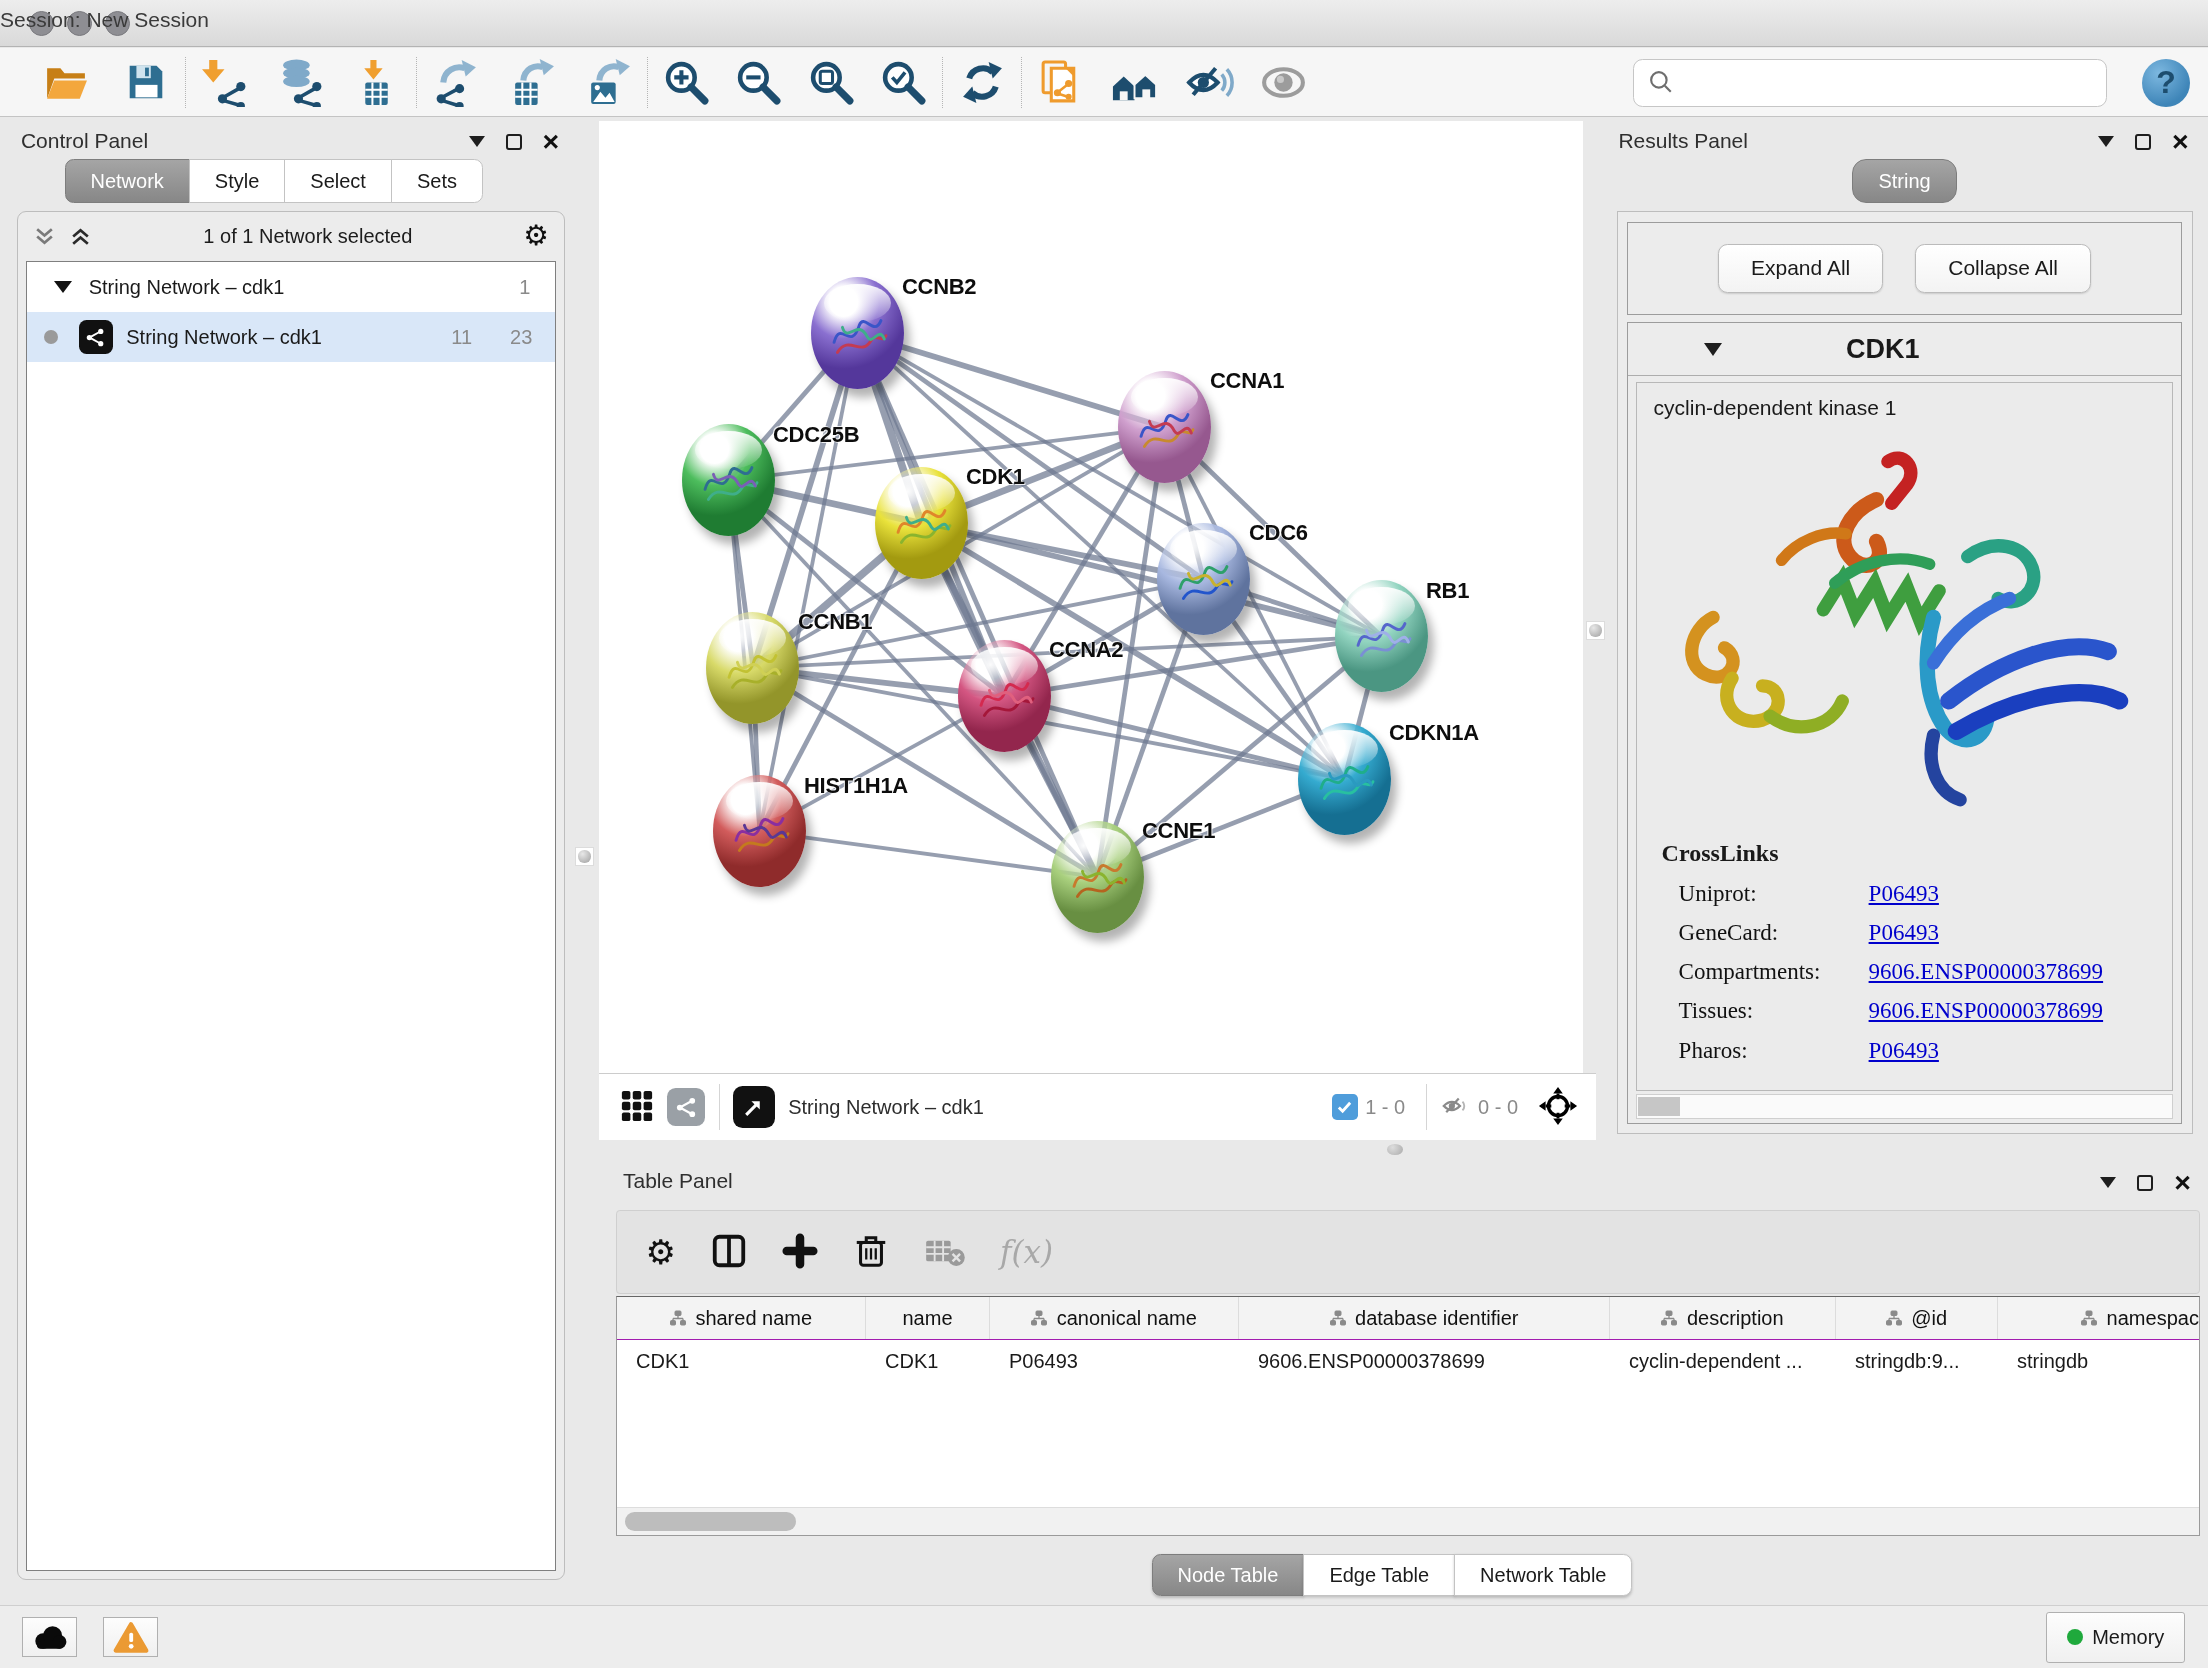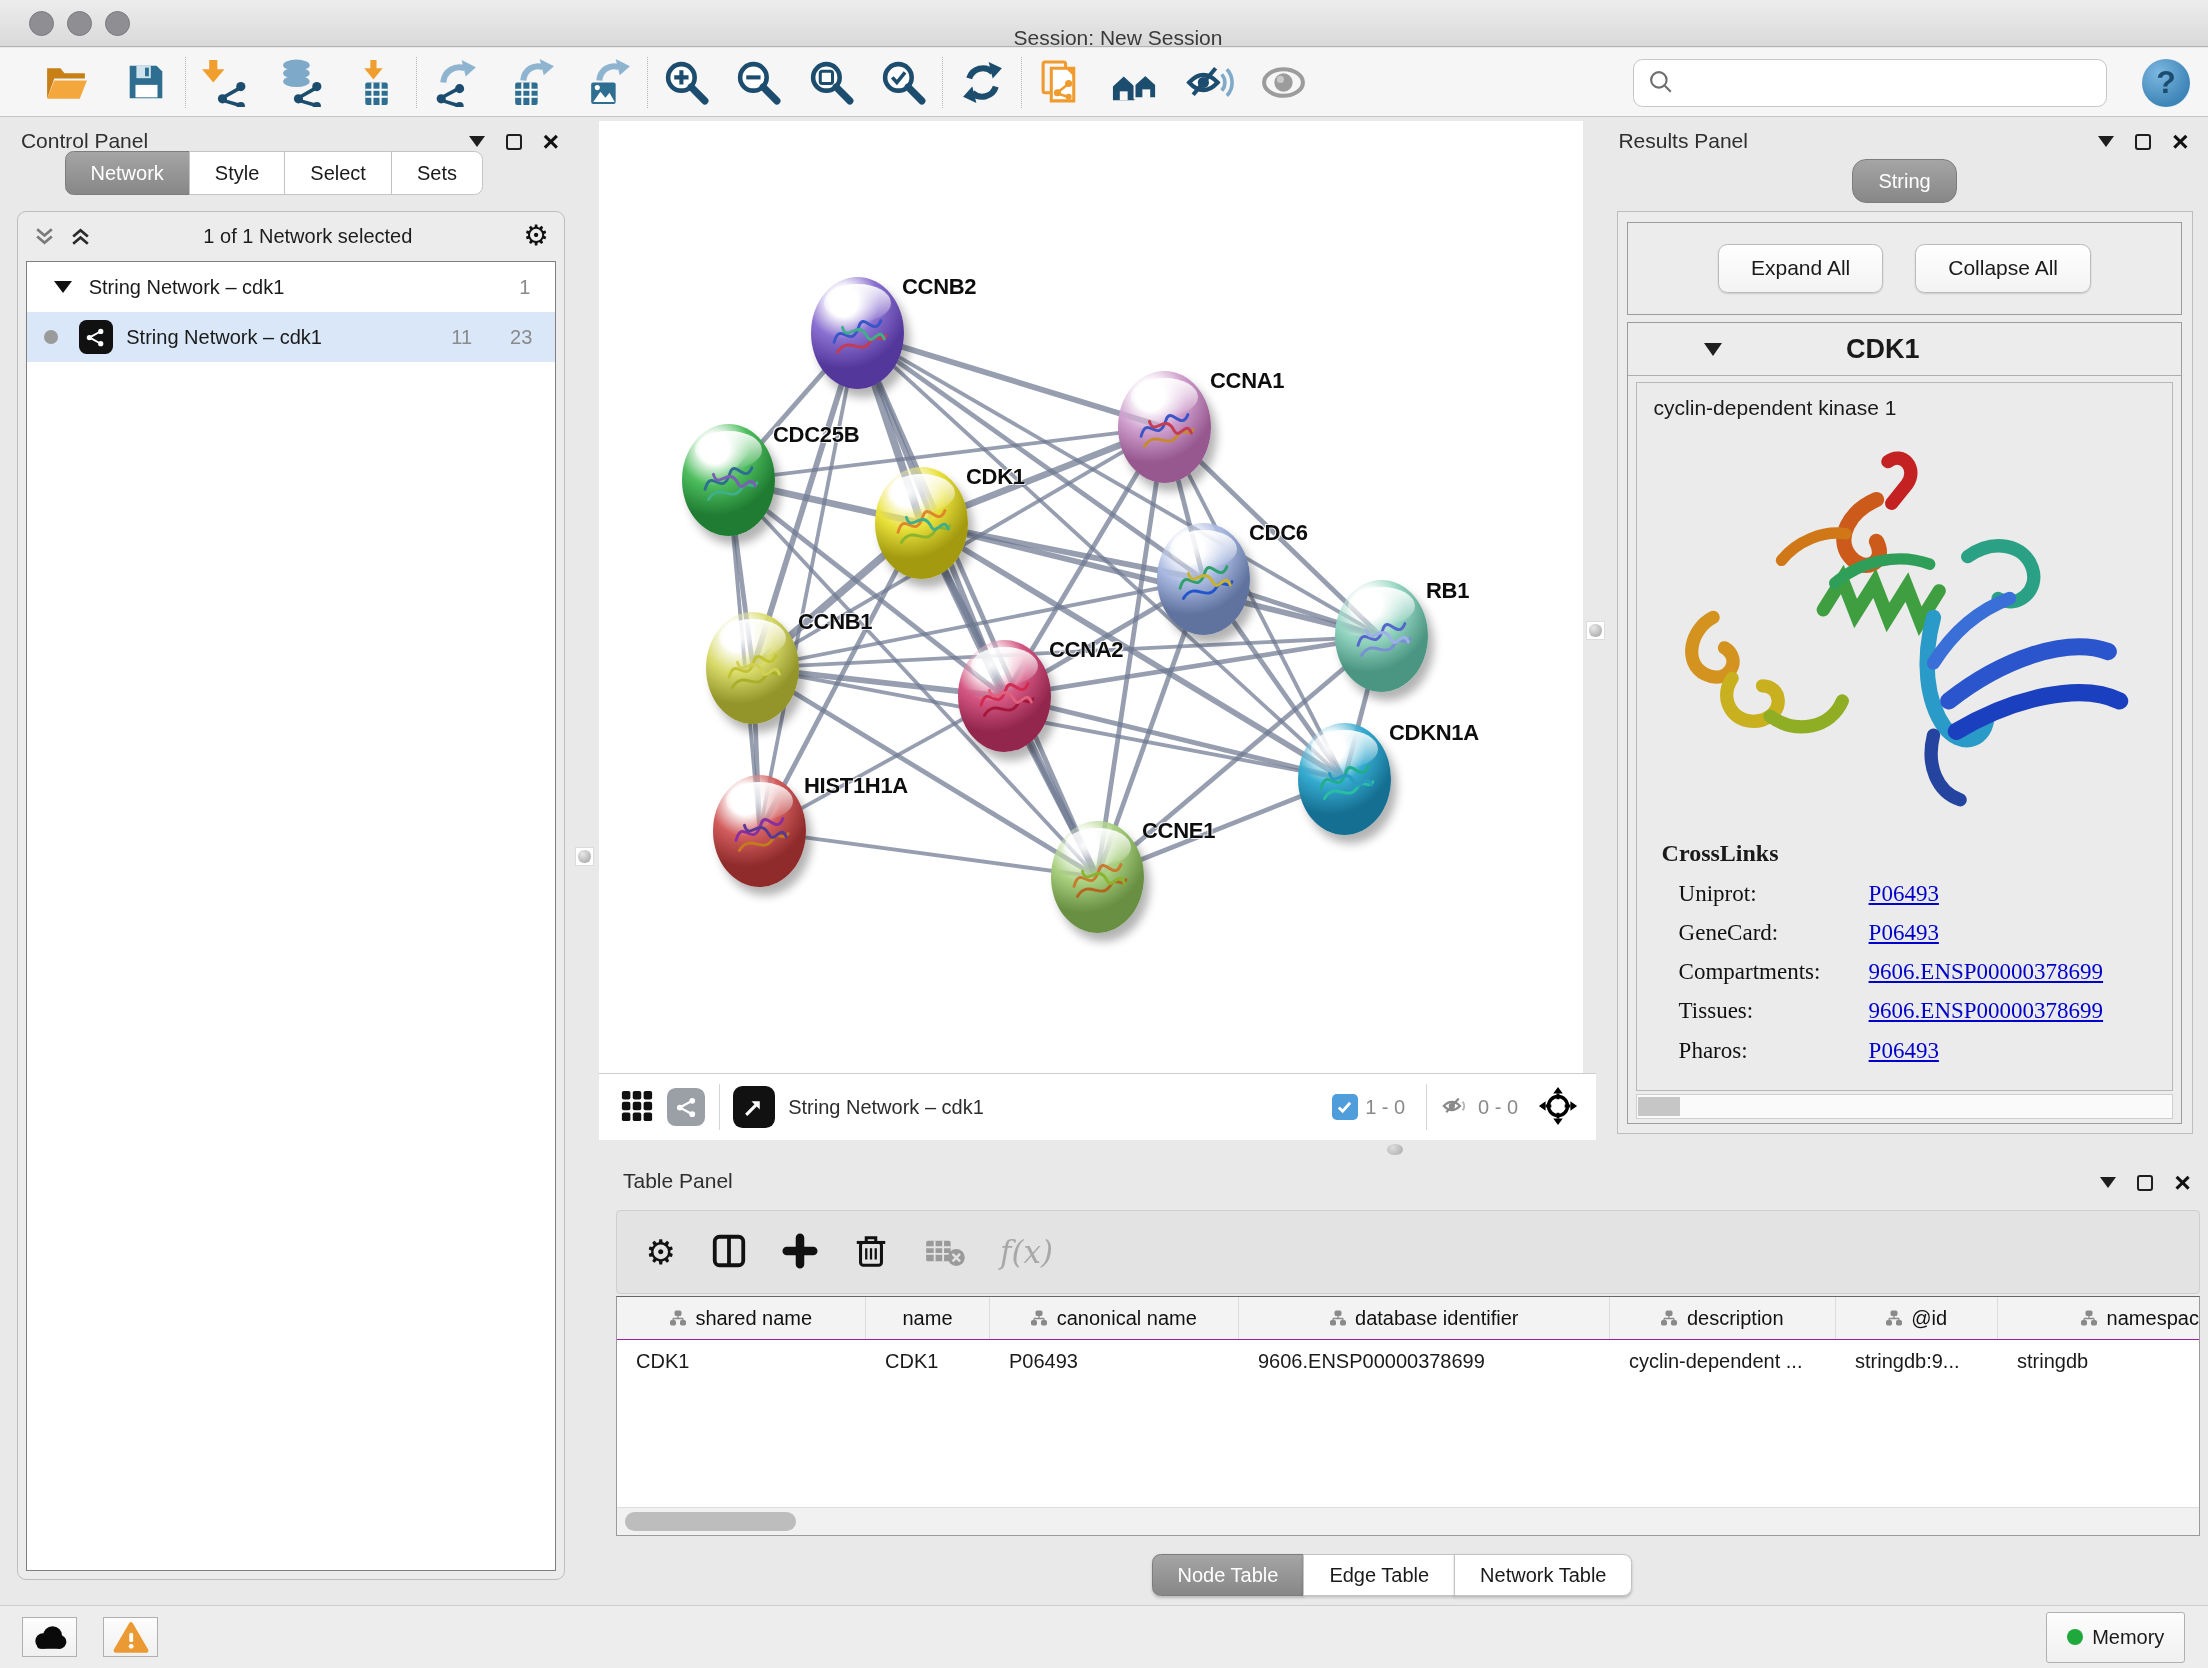--- a/index.html
+++ b/index.html
@@ -5,22 +5,22 @@
   * { margin:0; padding:0; box-sizing:border-box; }
   html,body { width:2208px; height:1668px; }
   body { font-family:"Liberation Sans", sans-serif; background:#e8e8e8; color:#1a1a1a; overflow:hidden; }
   .window { position:relative; width:2208px; height:1668px; background:#e9e9e9; }
 
   
   .titlebar { position:absolute; left:0; top:0; width:2208px; height:47px;
     background:linear-gradient(#ededed,#d9d9d9); border-bottom:1px solid #b3b3b3; }
   .traffic { position:absolute; top:10.5px; width:25px; height:25px; border-radius:50%;
     background:#8e8e93; border:1px solid #79797e; }
-  .win-title { position:absolute; left:0; right:0; top:26px; text-align:center;
-    font-size:21px; color:#3a3a3a;padding-left:28px; }
+  .win-title { position:absolute; left:0; right:0; top:8px; 
+    font-size:21px; color:#3a3a3a; }
 
   
   .toolbar { position:absolute; left:0; top:48px; width:2208px; height:69px;
     background:#f6f6f6; border-bottom:1px solid #c4c4c4; display:flex; align-items:center; }
   .tbtn { width:59px; height:59px; display:flex; align-items:center; justify-content:center; flex:0 0 auto; }
   .tsep { width:0; height:51px; border-left:1.9px dotted #b5b5b5; margin:0 9.5px; flex:0 0 auto; }
   .searchwrap { position:absolute; left:1633px; top:10.5px; width:474px; height:48px;
     background:#fff; border:1.9px solid #c6c6c6; border-radius:9.5px; display:flex; align-items:center; }
   .searchwrap input { border:none; outline:none; flex:1; height:100%; font-size:20px;
     font-family:"Liberation Sans",sans-serif; background:transparent; }
@@ -40,21 +40,21 @@
     background:#fff; border:1px solid #c3c3c3; font-size:20px; color:#1a1a1a; margin-left:-1px; }
   .seg.active { background:linear-gradient(#a5a5a5,#878787); color:#fff; border-color:#7d7d7d; }
   .seg:first-child { border-radius:8.6px 0 0 8.6px; margin-left:0; }
   .seg:last-child { border-radius:0 8.6px 8.6px 0; }
   .graybox { background:#ececec; border:1px solid #bdbdbd; }
 
   
   .control-panel { position:absolute; left:9.5px; top:121px; width:563px; height:1480px; }
   .cp-head { position:absolute; left:11.4px; top:7.6px; }
   .cp-ctrl { position:absolute; right:13.3px; top:11.4px; }
-  .cp-tabs { position:absolute; left:55px; top:30px; display:flex;text-align:right; }
+  .cp-tabs { position:absolute; left:55px; top:38px; display:flex;text-align:right; }
   .cp-box { position:absolute; left:7.6px; top:90px; right:7.6px; bottom:21px;border-radius:9px; }
   .cp-box-head { position:absolute; left:0; right:0; top:0; height:48px; display:flex; align-items:center; padding:0 15px; }
   .cp-box-head .seltext { flex:1; text-align:center; font-size:20px; color:#1c1c1c; }
   .gear { font-family:"DejaVu Sans",sans-serif; font-size:28.5px; color:#111; line-height:1; }
   .treelist { position:absolute; left:7.6px; right:7.6px; top:49px; bottom:7.6px; background:#fff; border:1px solid #7f7f7f; }
   .trow { display:flex; align-items:center; height:50px; font-size:20px; }
   .trow.sel { background:#d9e7f8; }
   .tcaret { width:0; height:0; border-left:9.5px solid transparent; border-right:9.5px solid transparent;
     border-top:12.4px solid #111; margin:0 17px 0 27px; }
   .tdot { width:14.3px; height:14.3px; border-radius:50%; background:#9a9a9a; margin:0 21px 0 17px; }

